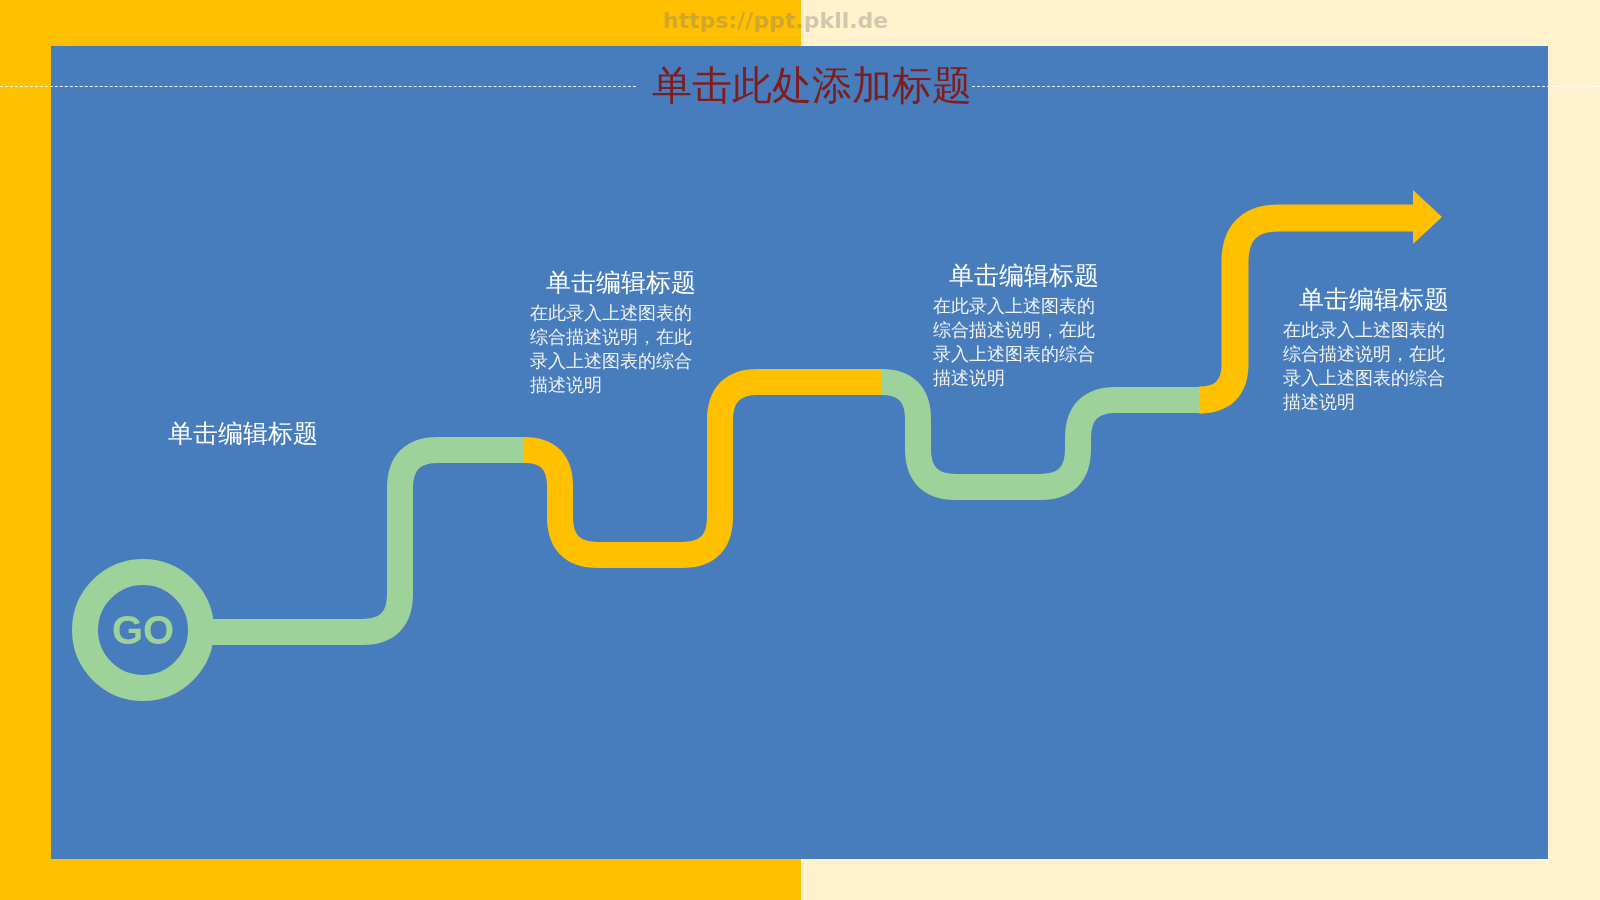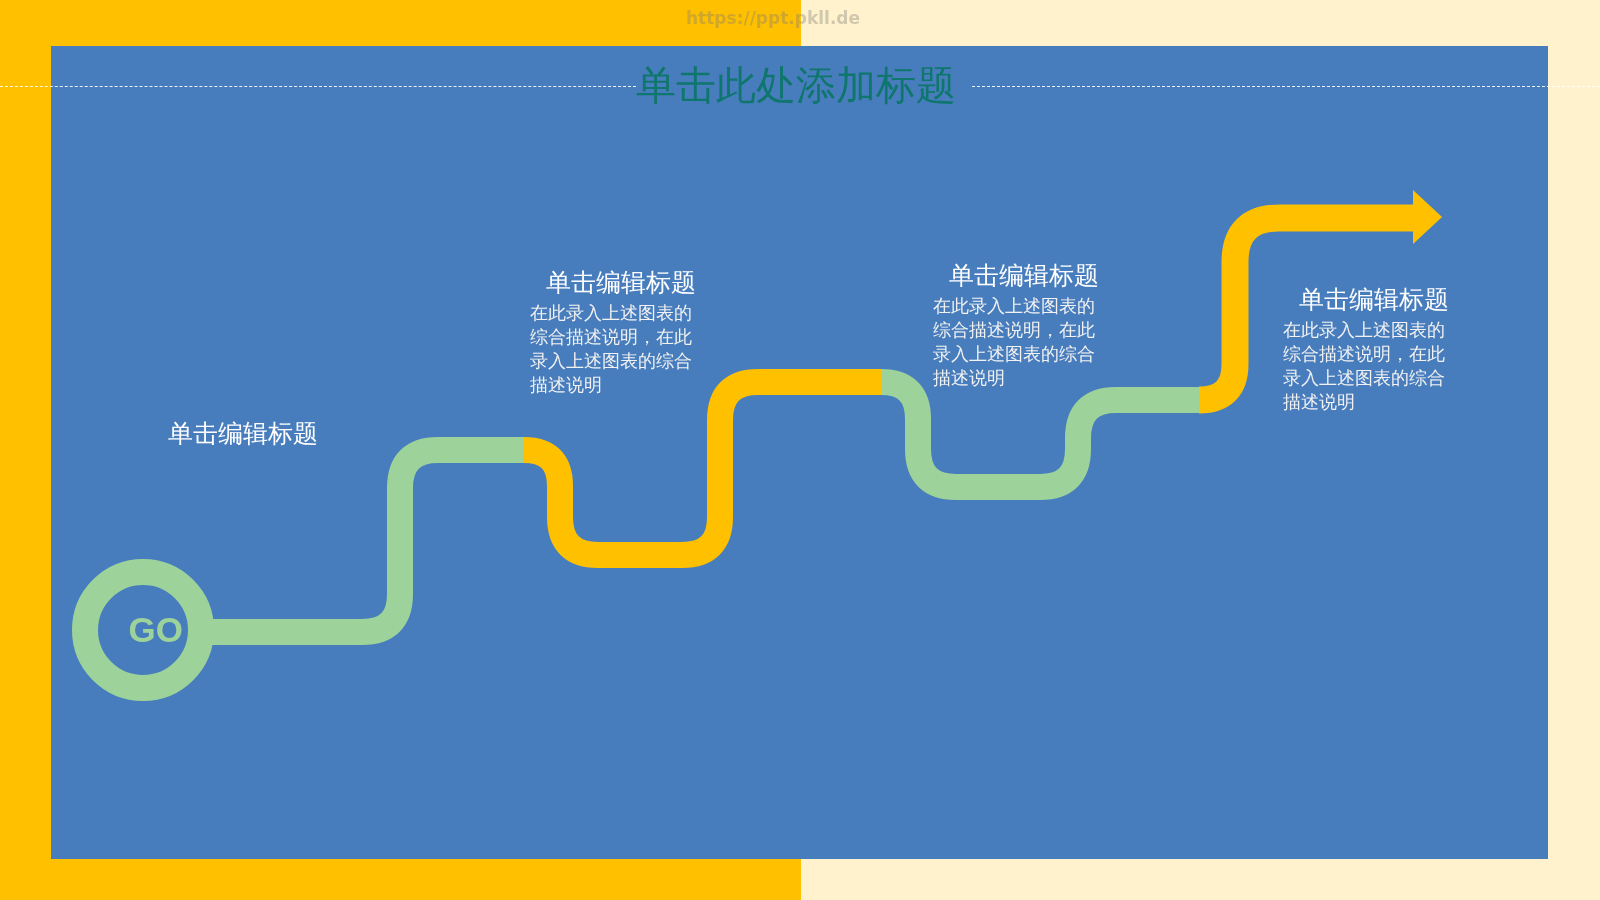--- a/index.html
+++ b/index.html
@@ -17,24 +17,24 @@
       background: #FFF2CC;
     }
     .bg-left {
       position: absolute;
       left: 0; top: 0;
       width: 801px; height: 900px;
       background: #FFC000;
     }
     .watermark {
       position: absolute;
-      left: 686px; top: 8px;
+      left: 663px; top: 8px;
       font-family: "DejaVu Sans", sans-serif;
       font-weight: bold;
-      font-size: 17px;
+      font-size: 22px;
       color: rgba(120, 120, 120, 0.35);
       letter-spacing: 0px;
       white-space: nowrap;
       text-align: center;
     }
     .panel {
       position: absolute;
       left: 51px; top: 46px;
       width: 1497px; height: 813px;
       background: #487DBD;
@@ -44,39 +44,39 @@
       top: 86px;
       height: 0;
       border-top: 1.5px dashed rgba(255,255,255,0.9);
     }
     .dash-left { left: 0; width: 636px; }
     .dash-right { left: 972px; width: 628px; }
     .main-title {
       position: absolute;
       left: 636px; top: 60px;
       width: 336px;
-      text-align: left;
-      color: #0f766e;
+      text-align: right;
+      color: #7f1d1d;
       font-size: 40px;
       line-height: 50px;
       white-space: nowrap;
     }
     svg.road {
       position: absolute;
       left: 0; top: 0;
       width: 1600px; height: 900px;
     }
     .go-label {
       position: absolute;
       left: 103px; top: 610px;
       width: 80px;
-      text-align: right;
+      text-align: center;
       font-family: "Liberation Sans", sans-serif;
       font-weight: bold;
-      font-size: 35px;
+      font-size: 40px;
       line-height: 40px;
       color: #9DD39B;
     }
     .step {
       position: absolute;
       color: #FFFFFF;
     }
     .step-title {
       font-size: 25px;
       line-height: 32px;

